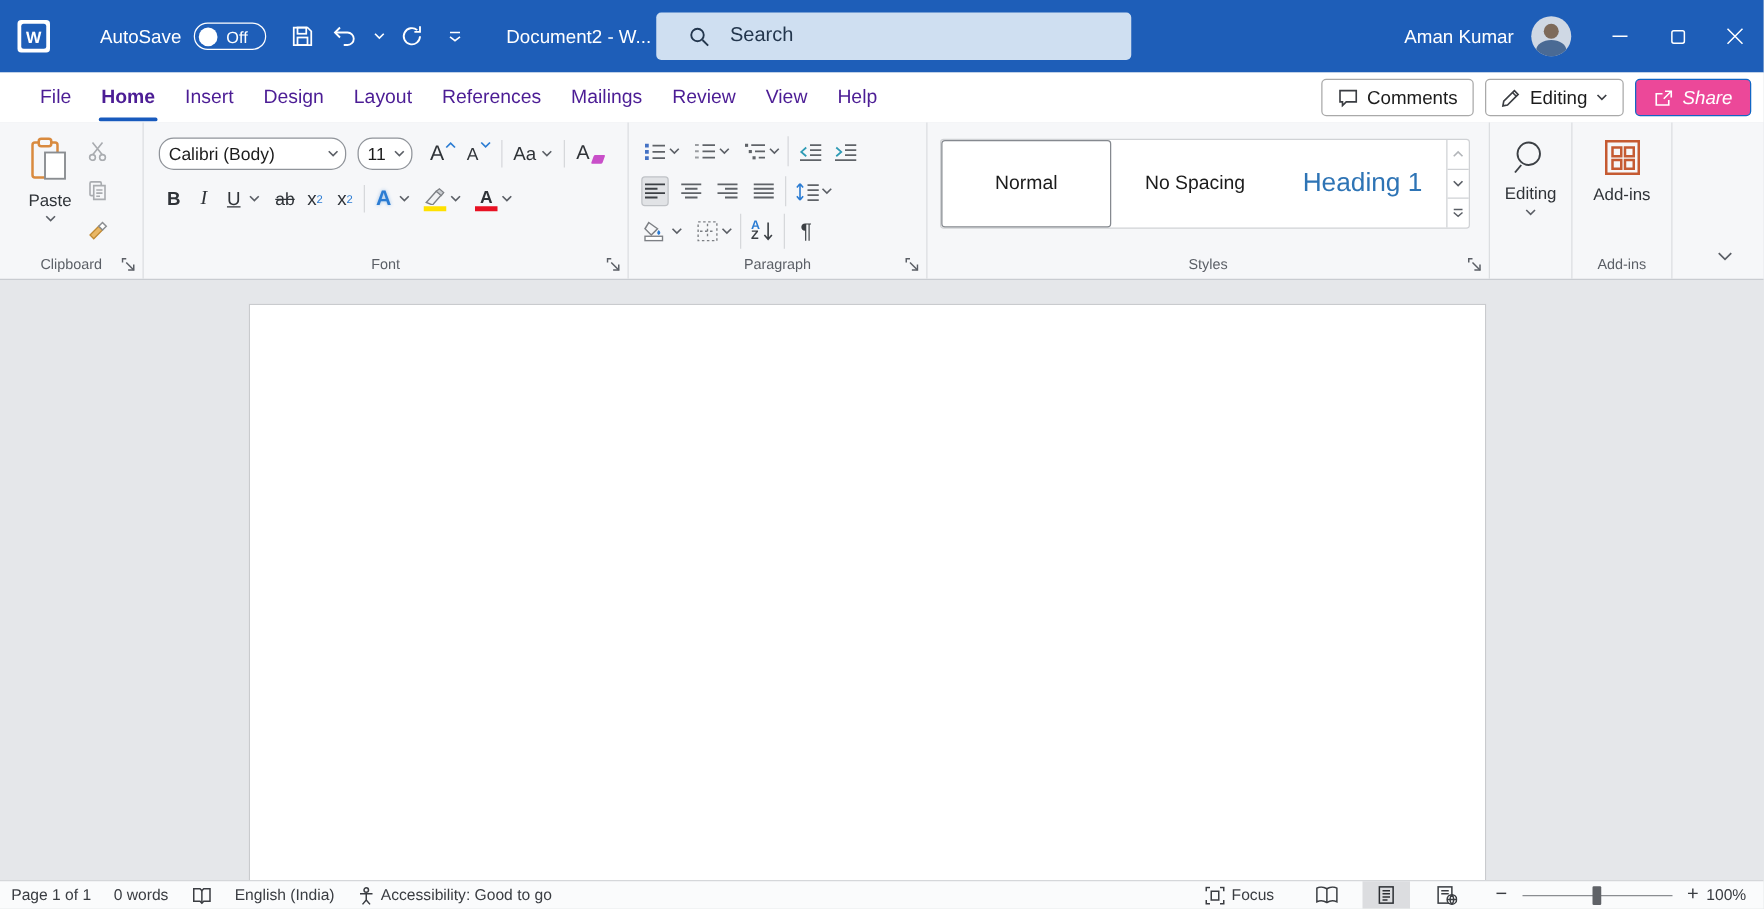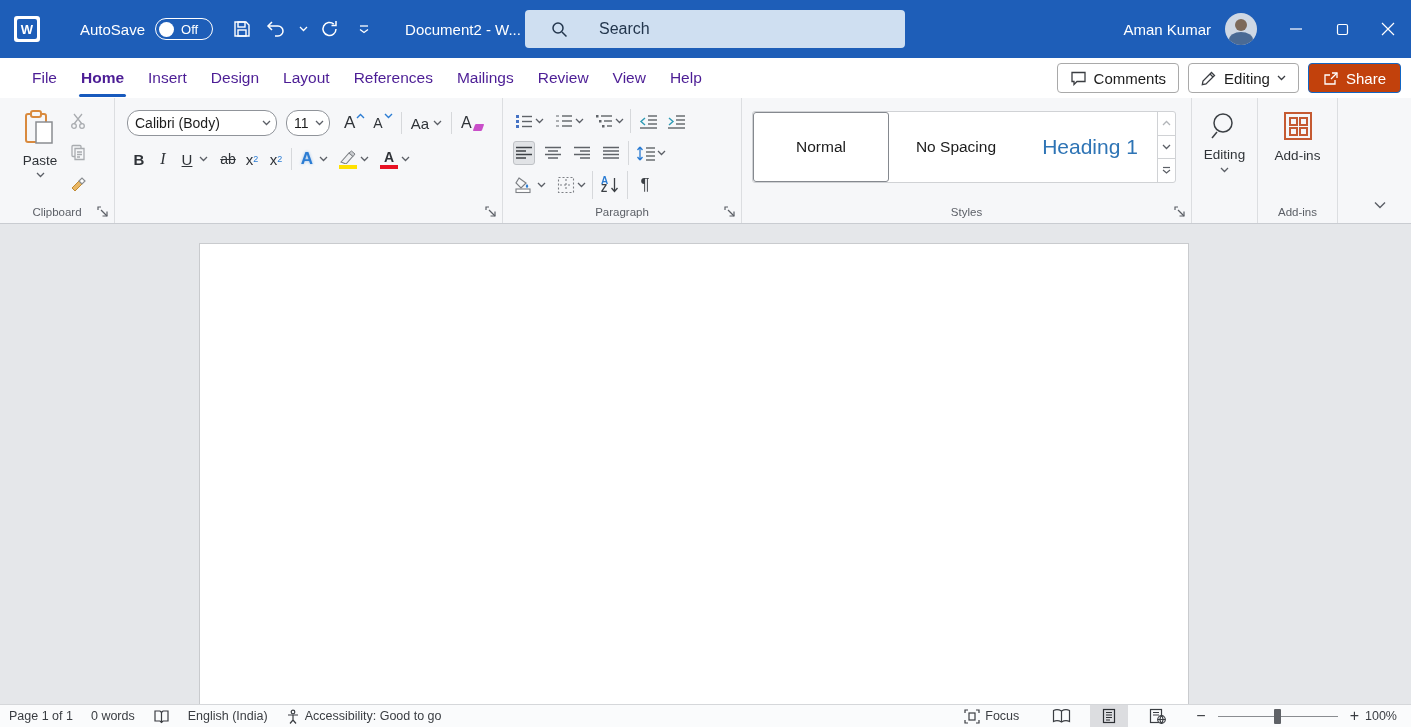--- a/index.html
+++ b/index.html
@@ -15,40 +15,40 @@
   .autosave { display:flex; align-items:center; gap:10px; margin-left:40px; font-size:15px; }
   .toggle { width:58px; height:22px; border:1.5px solid #fff; border-radius:11px; display:flex;
     align-items:center; padding:0 6px 0 3px; gap:7px; cursor:pointer; }
   .knob { width:15px; height:15px; background:#fff; border-radius:50%; }
   .toggle-label { font-size:13px; color:#fff; }
   .qat { display:flex; align-items:center; margin-left:14px; gap:4px; }
   .qat-btn { width:30px; height:34px; display:flex; align-items:center; justify-content:center; border-radius:4px; }
   .qat-btn svg { display:block; }
   .doc-title { margin-left:26px; font-size:15px; white-space:nowrap; }
   .search-box { position:absolute; left:525px; top:10px; width:380px; height:38px; background:#cfdff1;
-    border-radius:4px; display:flex; align-items:center; gap:31px; padding-left:26px; color:#23364d; cursor:text; }
+    border-radius:4px; display:flex; align-items:center; gap:16px; padding-left:26px; color:#23364d; cursor:text; }
   .search-box span { font-size:16px; }
   .tb-right { position:absolute; right:0; top:0; height:58px; display:flex; align-items:center; }
   .user-name { font-size:15px; margin-right:14px; }
   .avatar { width:32px; height:32px; border-radius:50%; background:#cfd8e4; overflow:hidden; position:relative; margin-right:16px; }
   .avatar .head { position:absolute; top:6px; left:10px; width:12px; height:12px; border-radius:50%; background:#7d6a5a; }
   .avatar .body { position:absolute; top:19px; left:4px; width:24px; height:16px; border-radius:50% 50% 0 0; background:#4a6a94; }
   .win-btn { width:46px; height:58px; display:flex; align-items:center; justify-content:center; cursor:pointer; }
 
   
   .tabrow { position:relative; height:40px; background:#fff; display:flex; align-items:center; }
   .tabs { display:flex; align-items:center; margin-left:20px; gap:0; }
   .tab { position:relative; padding:8px 12px; font-size:15.5px; color:#4c1d95; cursor:pointer; white-space:nowrap; }
   .tab.active { font-weight:bold; }
   .tab.active::after { content:""; position:absolute; left:10px; right:10px; bottom:-2px; height:3px;
     background:#185abd; border-radius:2px; }
   .tab-actions { position:absolute; right:10px; top:5px; display:flex; gap:9px; align-items:center; }
   .pill { height:30px; display:flex; align-items:center; gap:7px; padding:0 12px; border:1px solid #a9a9a9;
     border-radius:4px; background:#fff; font-size:15px; color:#1c1c1c; cursor:pointer; }
-  .pill.share { background:#c2410c; border-color:#1266c4; color:#fff; padding:0 14px; }
+  .pill.share { background:#ec4899; border-color:#1266c4; color:#fff; padding:0 14px;font-style:italic; }
 
   
   .ribbon { position:relative; height:126px; background:#f6f7f9; border-bottom:1px solid #c9ccd1; display:flex; }
   .group { position:relative; height:100%; border-right:1px solid #dcdee1; }
   .group-label { position:absolute; bottom:5px; left:0; right:0; text-align:center; font-size:11.5px; color:#5b5f66; }
   .launcher { position:absolute; bottom:4px; right:4px; width:16px; height:16px; display:flex;
     align-items:center; justify-content:center; cursor:pointer; }
   .rbtn { display:flex; align-items:center; justify-content:center; border-radius:3px; cursor:pointer; }
   .chev { display:inline-flex; align-items:center; }
   .vsep { width:1px; background:#d6d8db; align-self:stretch; margin:2px 3px; }
@@ -379,20 +379,21 @@
           <span style="font-size:14px;font-weight:bold;color:#2f3338">A</span>
           <span class="bar" style="background:#e81123"></span>
         </span>
       </div>
       <div class="chev">
         <svg width="9" height="6" viewBox="0 0 9 6" fill="none" stroke="#5b5f66" stroke-width="1.3">
             <path d="M1 1 L4.5 4.5 L8 1"></path>
           </svg>
       </div>
     </div>
+    <div class="group-label">Font</div>
     <div class="launcher">
       <svg width="11" height="11" viewBox="0 0 11 11" fill="none" stroke="#5b5f66" stroke-width="1.2">
         <path d="M1 4 v-3 h3"></path>
           <path d="M4 4 l6 6"></path>
           <path d="M10 5.5 v4.5 h-4.5"></path>
       </svg>
     </div>
   </div>
 
   <div class="group g-paragraph">

